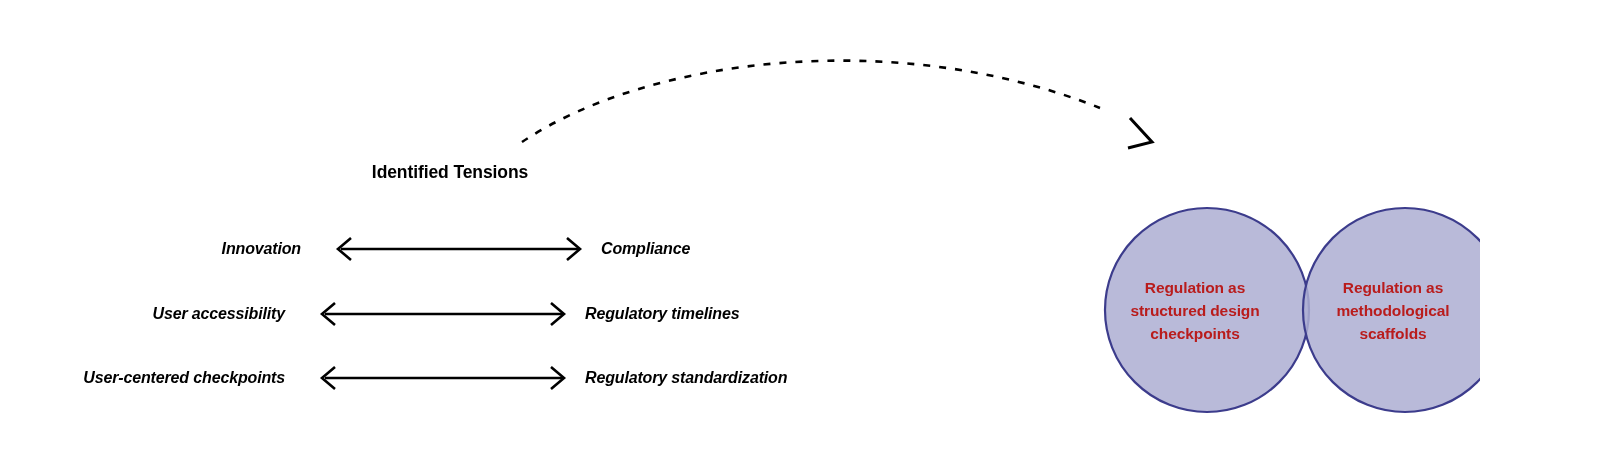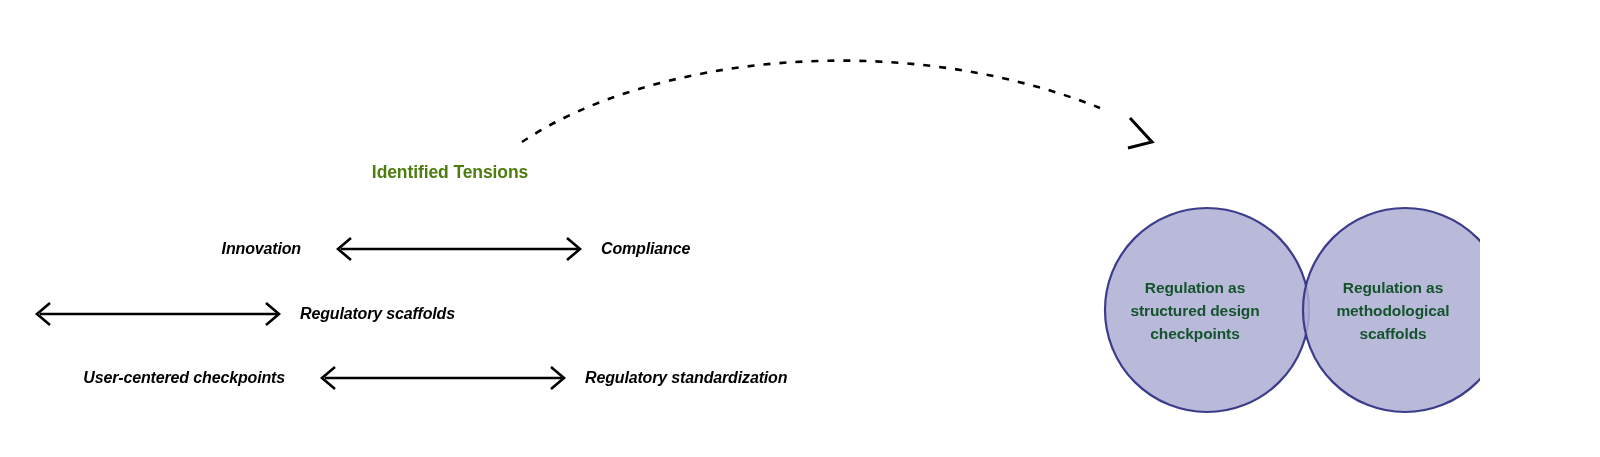--- a/index.html
+++ b/index.html
@@ -17,21 +17,21 @@
     height: 457px;
     background: #ffffff;
     overflow: hidden;
   }
 
   
   .section-heading {
     position: absolute;
     font-weight: bold;
     font-size: 17.5px;
-    color: #4d7c0f;
+    color: #000000;
     letter-spacing: -0.1px;
     white-space: nowrap;
     text-align: center;
     transform: translateX(-50%);
   }
   #tensions-heading { left: 450px; top: 162px; }
   #opportunities-heading { left: 1274px; top: 162px; }
 
   
   .tension-row {
@@ -89,21 +89,21 @@
     width: 390px;
     height: 230px;
   }
   #venn-svg { display: block; width: 390px; height: 230px; }
 
   .venn-label {
     position: absolute;
     font-weight: bold;
     font-size: 15.5px;
     line-height: 23px;
-    color: #14532d;
+    color: #b91c1c;
     text-align: center;
     transform: translate(-50%, -50%);
     white-space: pre-line;
     letter-spacing: -0.1px;
   }
   #venn-label-0 { left: 1195px; top: 310px; width: 170px; }
   #venn-label-1 { left: 1393px; top: 310px; width: 170px; }
 </style>
 </head>
 <body>
@@ -122,26 +122,27 @@
     <div class="tension-left-label">Innovation</div>
     <svg class="tension-arrow" viewBox="0 0 285 28">
       <line x1="40" y1="14" x2="278" y2="14" stroke="#000000" stroke-width="2.4"></line>
       <path d="M 50 3 L 37 14 L 50 25" fill="none" stroke="#000000" stroke-width="2.6" stroke-linecap="butt" stroke-linejoin="miter"></path>
       <path d="M 266 3 L 279 14 L 266 25" fill="none" stroke="#000000" stroke-width="2.6" stroke-linecap="butt" stroke-linejoin="miter"></path>
     </svg>
     <div class="tension-right-label">Compliance</div>
   </div>
 
   <div class="tension-row" id="tension-row-1">
+    <div class="tension-left-label">User accessibility</div>
     <svg class="tension-arrow" viewBox="0 0 285 28">
       <line x1="40" y1="14" x2="278" y2="14" stroke="#000000" stroke-width="2.4"></line>
       <path d="M 50 3 L 37 14 L 50 25" fill="none" stroke="#000000" stroke-width="2.6" stroke-linecap="butt" stroke-linejoin="miter"></path>
       <path d="M 266 3 L 279 14 L 266 25" fill="none" stroke="#000000" stroke-width="2.6" stroke-linecap="butt" stroke-linejoin="miter"></path>
     </svg>
-    <div class="tension-right-label">Regulatory scaffolds</div>
+    <div class="tension-right-label">Regulatory timelines</div>
   </div>
 
   <div class="tension-row" id="tension-row-2">
     <div class="tension-left-label">User-centered checkpoints</div>
     <svg class="tension-arrow" viewBox="0 0 285 28">
       <line x1="40" y1="14" x2="278" y2="14" stroke="#000000" stroke-width="2.4"></line>
       <path d="M 50 3 L 37 14 L 50 25" fill="none" stroke="#000000" stroke-width="2.6" stroke-linecap="butt" stroke-linejoin="miter"></path>
       <path d="M 266 3 L 279 14 L 266 25" fill="none" stroke="#000000" stroke-width="2.6" stroke-linecap="butt" stroke-linejoin="miter"></path>
     </svg>
     <div class="tension-right-label">Regulatory standardization</div>

